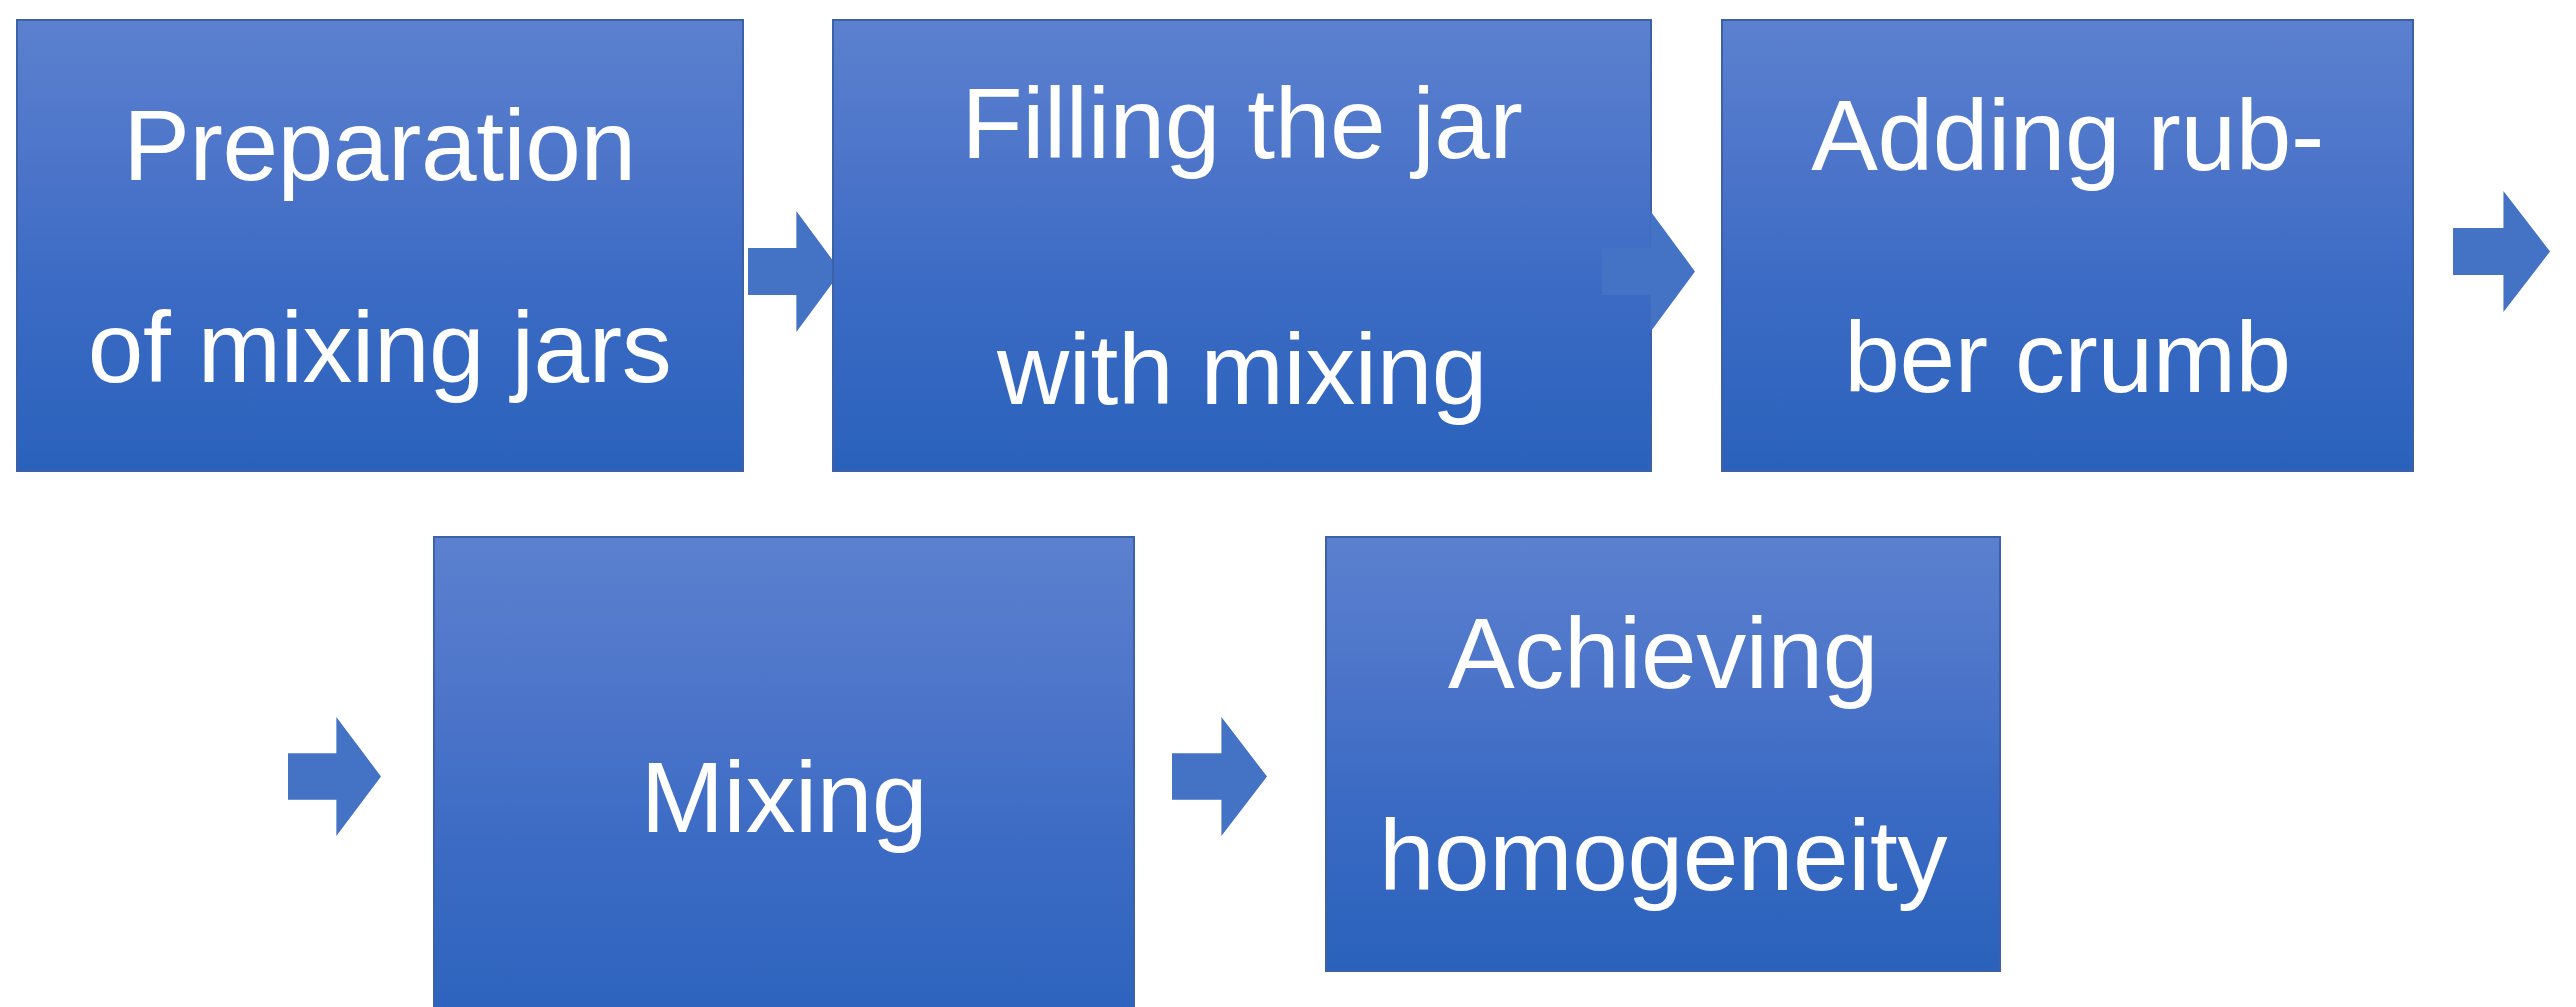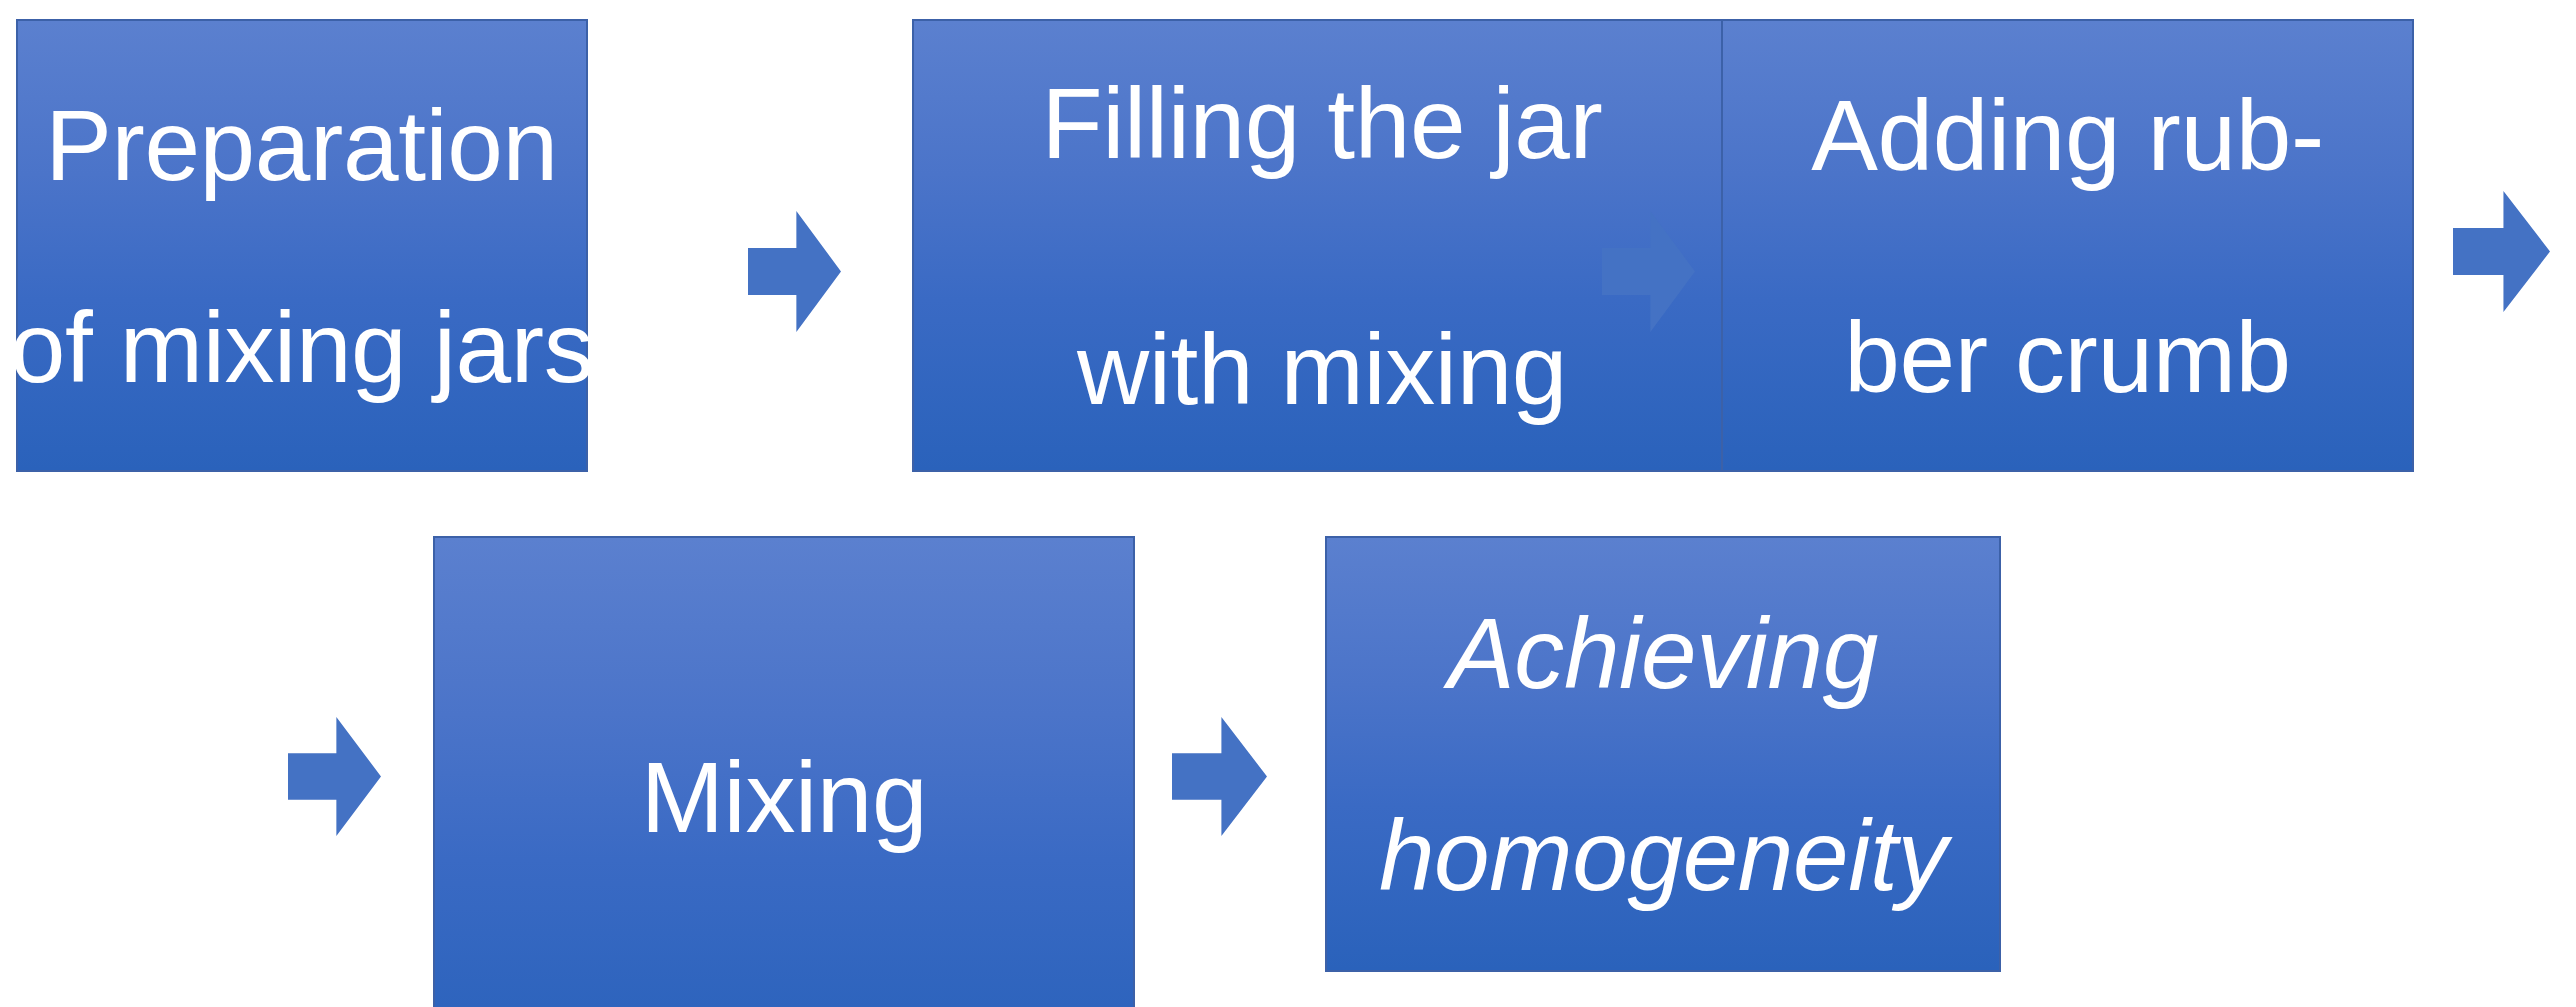--- a/index.html
+++ b/index.html
@@ -46,32 +46,32 @@
   .node.two .ln:first-child { margin-bottom: 102px; }
 
   
   .arrow {
     position: absolute;
     background: #4472c4;
     clip-path: polygon(0% 30.5%, 52% 30.5%, 52% 0%, 100% 50%, 52% 100%, 52% 69.5%, 0% 69.5%);
   }
 
   
-  #node-prep      { left: 15.5px;   top: 19px;  width: 572px; height: 453px; }
+  #node-prep      { left: 15.5px;   top: 19px;  width: 728px; height: 453px; }
   #arrow-1        { left: 748px;  top: 211px; width: 93px; height: 121px; }
-  #node-filling   { left: 912px; top: 19px;  width: 820px; height: 453px; gap: 44px; }
+  #node-filling   { left: 832px; top: 19px;  width: 820px; height: 453px; gap: 44px; }
   #arrow-2        { left: 1602px; top: 211px; width: 93px; height: 121px; }
   #node-rubber    { left: 1721px; top: 19px;  width: 693px; height: 453px; gap: 20px; }
   #arrow-3        { left: 2453px; top: 191px; width: 97px; height: 121px; }
 
   
   #arrow-4        { left: 288px;  top: 717px; width: 93px; height: 119px; }
   #node-mixing    { left: 433px;  top: 536px; width: 702px; height: 522px; }
   #arrow-5        { left: 1172px; top: 717px; width: 95px; height: 119px; }
-  #node-homog     { left: 1325px; top: 536px; width: 676px; height: 436px; font-style: italic; }
+  #node-homog     { left: 1325px; top: 536px; width: 676px; height: 436px; }
 </style>
 </head>
 <body>
 
 <div id="stage">
 
   <div class="node two" id="node-prep">
     <span class="ln">Preparation</span>
     <span class="ln">of mixing jars</span>
   </div>

